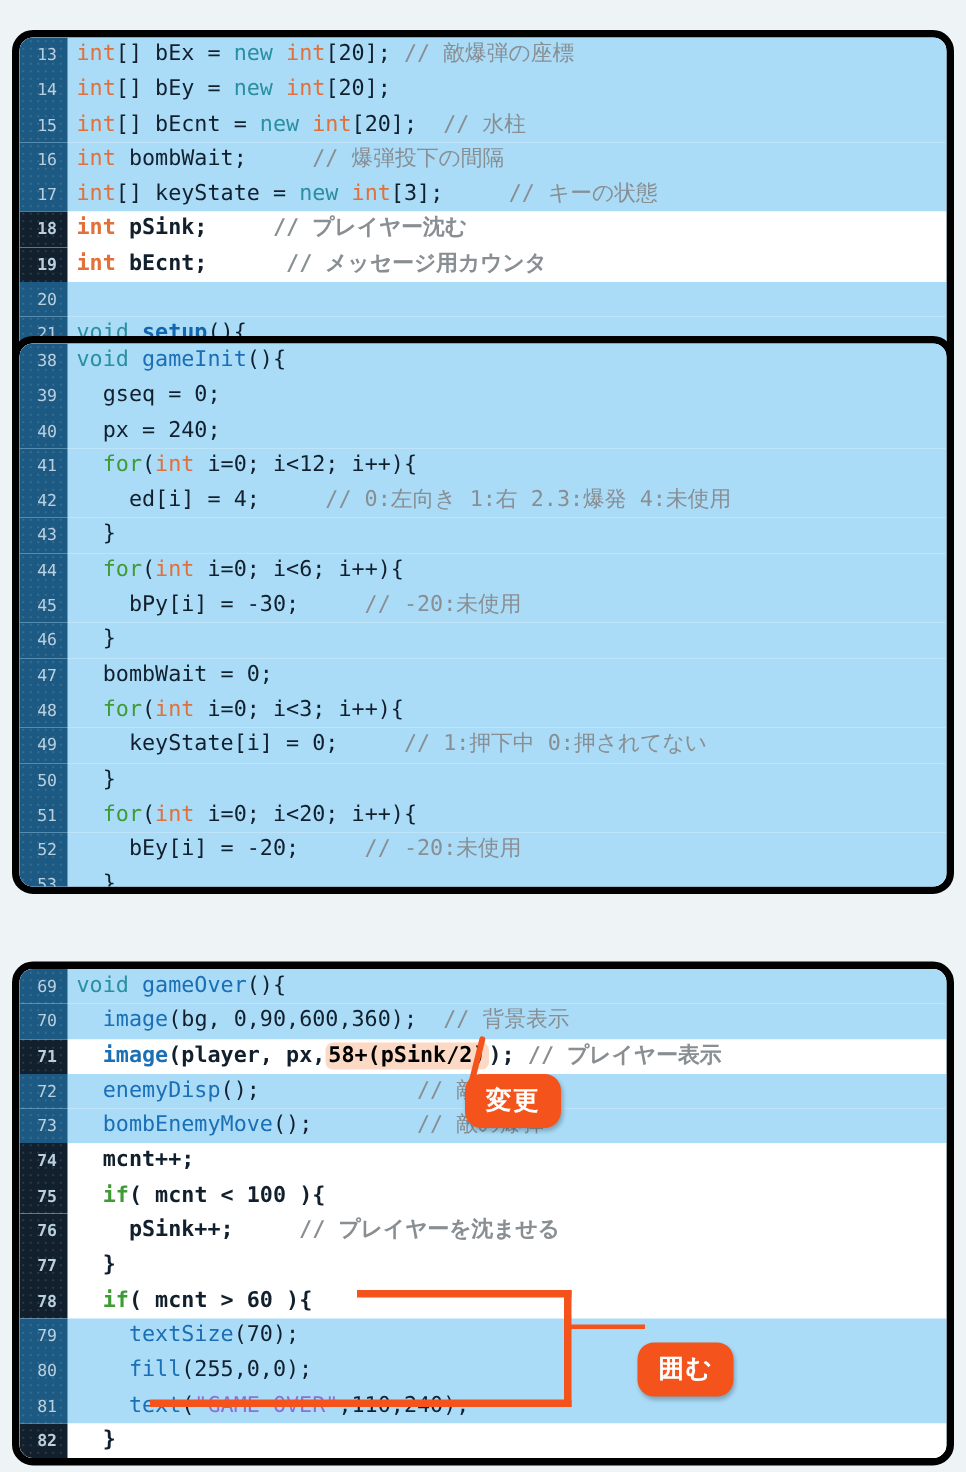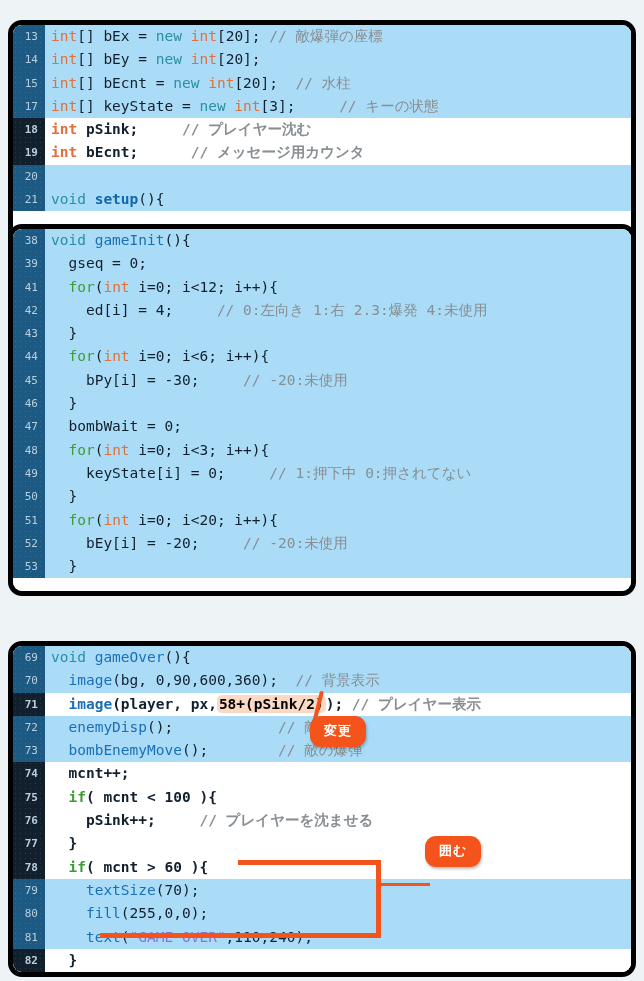--- a/index.html
+++ b/index.html
@@ -90,31 +90,31 @@
     border-radius:5px;
     padding:1px 2px;
   }
 
   
   .badge{
     position:absolute;
     background:#f4531b;
     color:#ffffff;
     font-family:"DejaVu Sans","Liberation Sans",sans-serif;
-    font-size:13px;
+    font-size:17px;
     font-weight:bold;
     letter-spacing:1px;
     padding:6px 14px 7px 14px;
     border-radius:11px;
     box-shadow:1px 2px 3px rgba(0,0,0,.25);
     z-index:30;
     white-space:nowrap;
   }
   #badge-henkou{ left:310px; top:716px; }
-  #badge-kakomu{ left:425px; top:836px; }
+  #badge-kakomu{ left:425px; top:895px; }
 
   .tail{
     position:absolute;
     background:#f4531b;
     z-index:29;
   }
   
   #tail-henkou{
     left:320px; top:691px;
     width:4px; height:36px;
@@ -161,20 +161,24 @@
       <div class="row band">
         <span class="ln">14</span>
         <span class="src"><span class="kw">int</span><span class="txt">[] bEy = </span><span class="kw2">new</span><span class="txt"> </span><span class="kw">int</span><span class="txt">[20];</span></span>
       </div>
 
       <div class="row band">
         <span class="ln">15</span>
         <span class="src"><span class="kw">int</span><span class="txt">[] bEcnt = </span><span class="kw2">new</span><span class="txt"> </span><span class="kw">int</span><span class="txt">[20];  </span><span class="cmt">// <span class="jp">水柱</span></span></span>
       </div>
 
+      <div class="row band">
+        <span class="ln">16</span>
+        <span class="src"><span class="kw">int</span><span class="txt"> bombWait;     </span><span class="cmt">// <span class="jp">爆弾投下の間隔</span></span></span>
+      </div>
 
       <div class="row band">
         <span class="ln">17</span>
         <span class="src"><span class="kw">int</span><span class="txt">[] keyState = </span><span class="kw2">new</span><span class="txt"> </span><span class="kw">int</span><span class="txt">[3];     </span><span class="cmt">// <span class="jp">キーの状態</span></span></span>
       </div>
 
       <div class="row plain">
         <span class="ln">18</span>
         <span class="src"><span class="kw">int</span><span class="txt"> pSink;     </span><span class="cmt">// <span class="jp">プレイヤー沈む</span></span></span>
       </div>
@@ -204,20 +208,24 @@
       <div class="row band">
         <span class="ln">38</span>
         <span class="src"><span class="kw2">void</span><span class="txt"> </span><span class="fn">gameInit</span><span class="txt">(){</span></span>
       </div>
 
       <div class="row band">
         <span class="ln">39</span>
         <span class="src"><span class="txt">  gseq = 0;</span></span>
       </div>
 
+      <div class="row band">
+        <span class="ln">40</span>
+        <span class="src"><span class="txt">  px = 240;</span></span>
+      </div>
 
       <div class="row band">
         <span class="ln">41</span>
         <span class="src"><span class="txt">  </span><span class="ctrl">for</span><span class="txt">(</span><span class="kw">int</span><span class="txt"> i=0; i&lt;12; i++){</span></span>
       </div>
 
       <div class="row band">
         <span class="ln">42</span>
         <span class="src"><span class="txt">    ed[i] = 4;     </span><span class="cmt">// 0:<span class="jp">左向き</span> 1:<span class="jp">右</span> 2.3:<span class="jp">爆発</span> 4:<span class="jp">未使用</span></span></span>
       </div>

